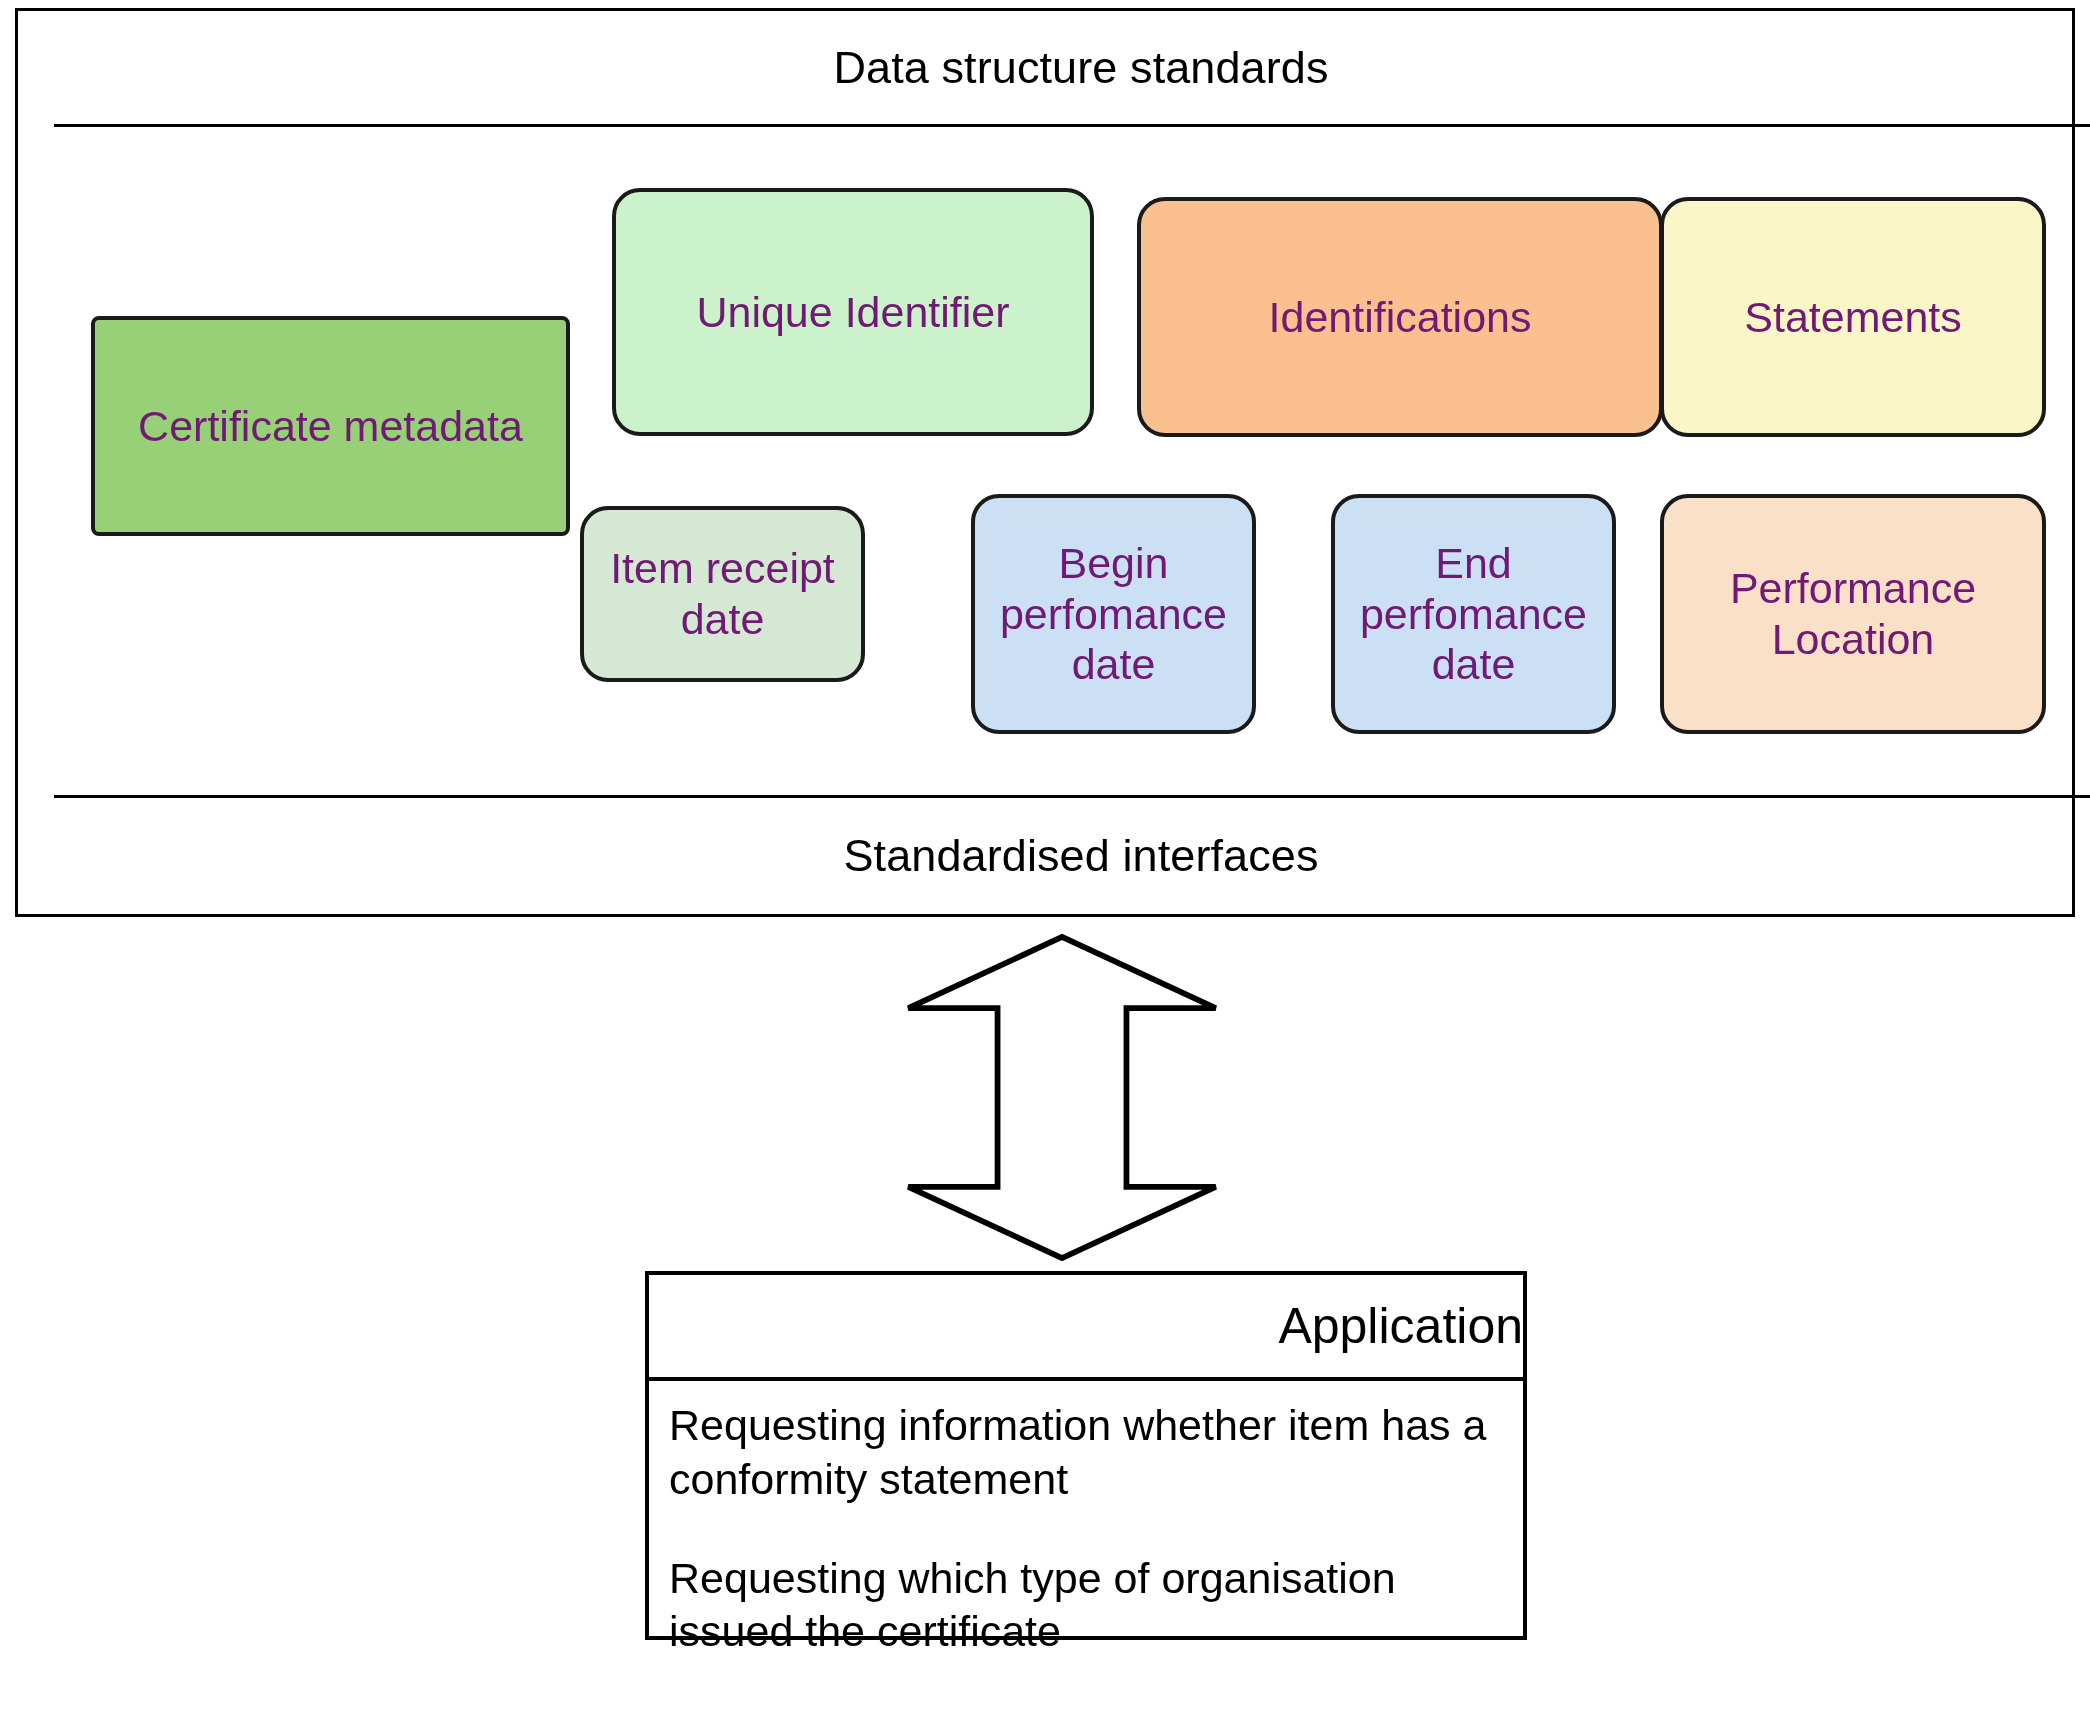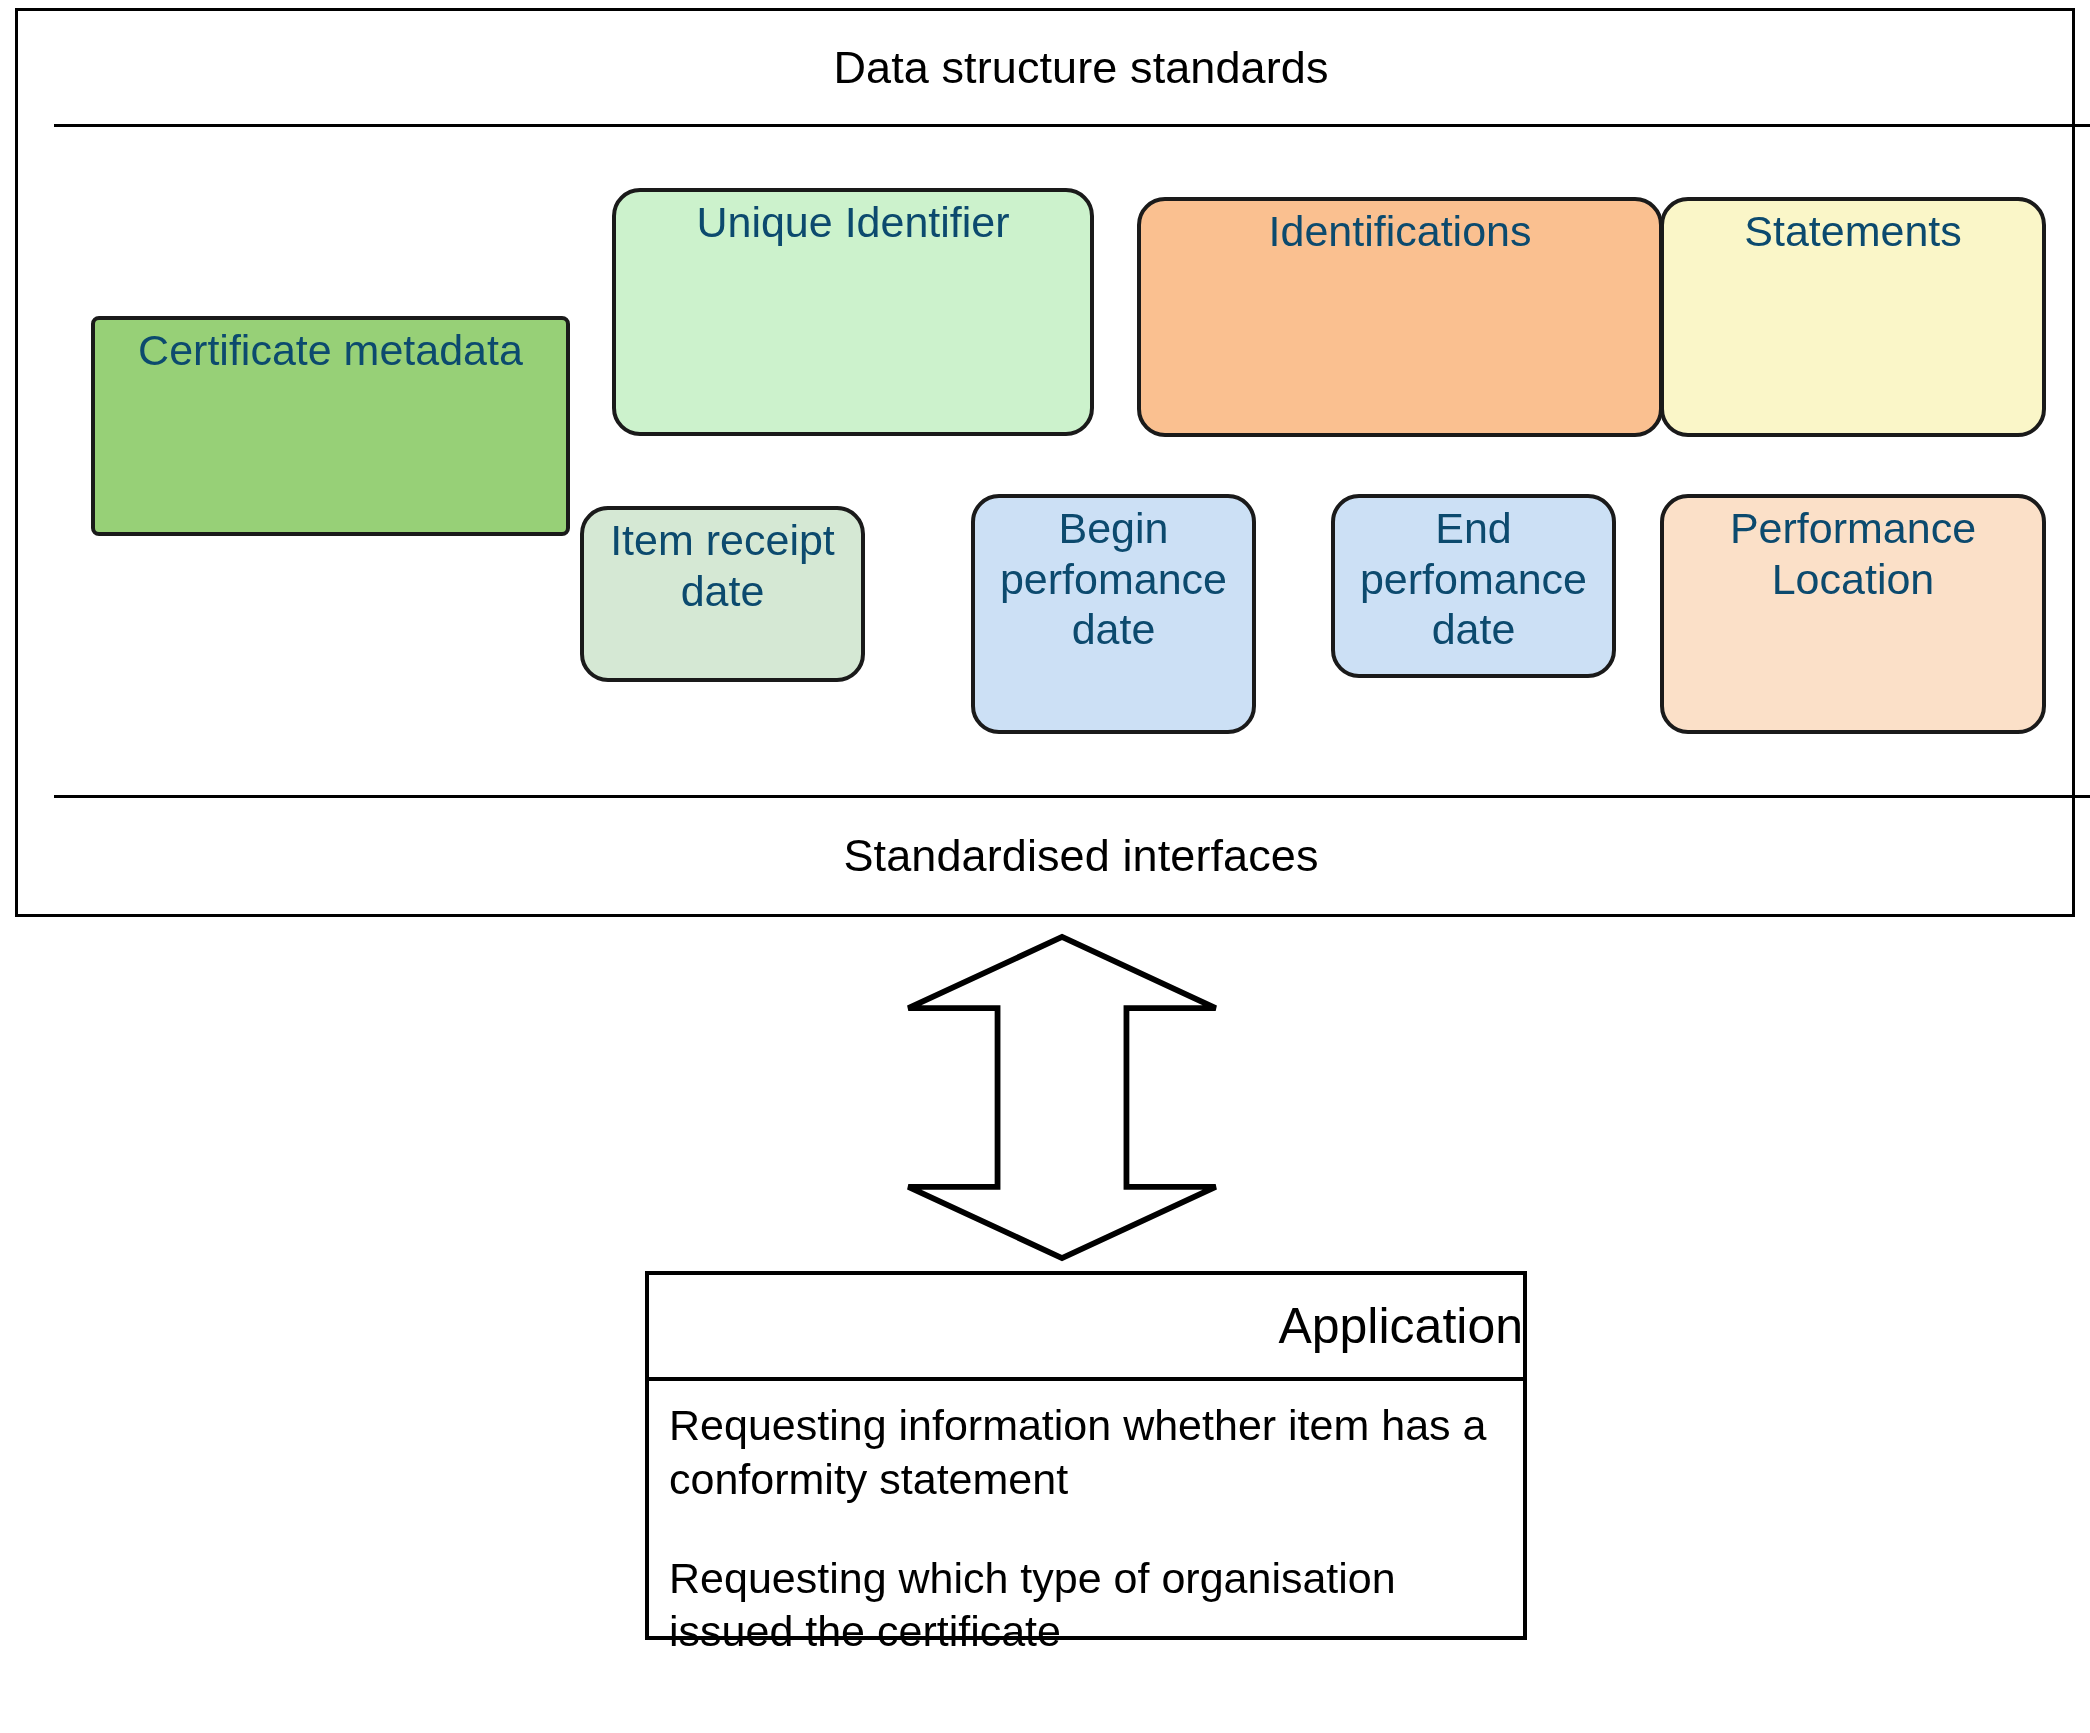--- a/index.html
+++ b/index.html
@@ -58,26 +58,26 @@
     height: 668px;
   }
 
   
   .ebox {
     position: absolute;
     box-sizing: border-box;
     border: 4.1px solid #1a1a1a;
     border-radius: 28px;
     display: flex;
-    align-items: flex-start;
+    align-items: center;
     justify-content: center;
     text-align: center;
     font-size: 43px;
     line-height: 1.18;
-    color: #0c4a6e;
+    color: #701a75;
     padding: 5px 8.3px;
   }
   .ebox .label { display: block; }
 
   
   .arrow-wrap {
     position: absolute;
     left: 905px;
     top: 932px;
     width: 314px;
@@ -143,21 +143,21 @@
   </div>
   <div class="ebox" id="e3" style="left: 1660px; top: 197px; width: 386px; height: 240px; background: rgb(250, 246, 200); border-color: rgb(26, 26, 26);">
     <span class="label">Statements</span>
   </div>
   <div class="ebox" id="e4" style="left: 580px; top: 494px; width: 285px; height: 176px; background: rgb(213, 232, 212); border-color: rgb(26, 26, 26); margin-top: 12px;">
     <span class="label">Item receipt date</span>
   </div>
   <div class="ebox" id="e5" style="left: 971px; top: 494px; width: 285px; height: 240px; background: rgb(204, 224, 245); border-color: rgb(26, 26, 26);">
     <span class="label">Begin perfomance date</span>
   </div>
-  <div class="ebox" id="e6" style="left: 1331px; top: 494px; width: 285px; height: 184px; background: rgb(204, 224, 245); border-color: rgb(26, 26, 26);">
+  <div class="ebox" id="e6" style="left: 1331px; top: 494px; width: 285px; height: 240px; background: rgb(204, 224, 245); border-color: rgb(26, 26, 26);">
     <span class="label">End perfomance date</span>
   </div>
   <div class="ebox" id="e7" style="left: 1660px; top: 494px; width: 386px; height: 240px; background: rgb(251, 224, 200); border-color: rgb(26, 26, 26);">
     <span class="label">Performance Location</span>
   </div>
 
   <div class="arrow-wrap">
     <svg viewBox="0 0 380 400" preserveAspectRatio="none">
       <polygon points="190,6 376,92 268,92 268,308 376,308 190,394 4,308 112,308 112,92 4,92" fill="#ffffff" stroke="#000000" stroke-width="7" stroke-linejoin="miter"></polygon>
     </svg>

